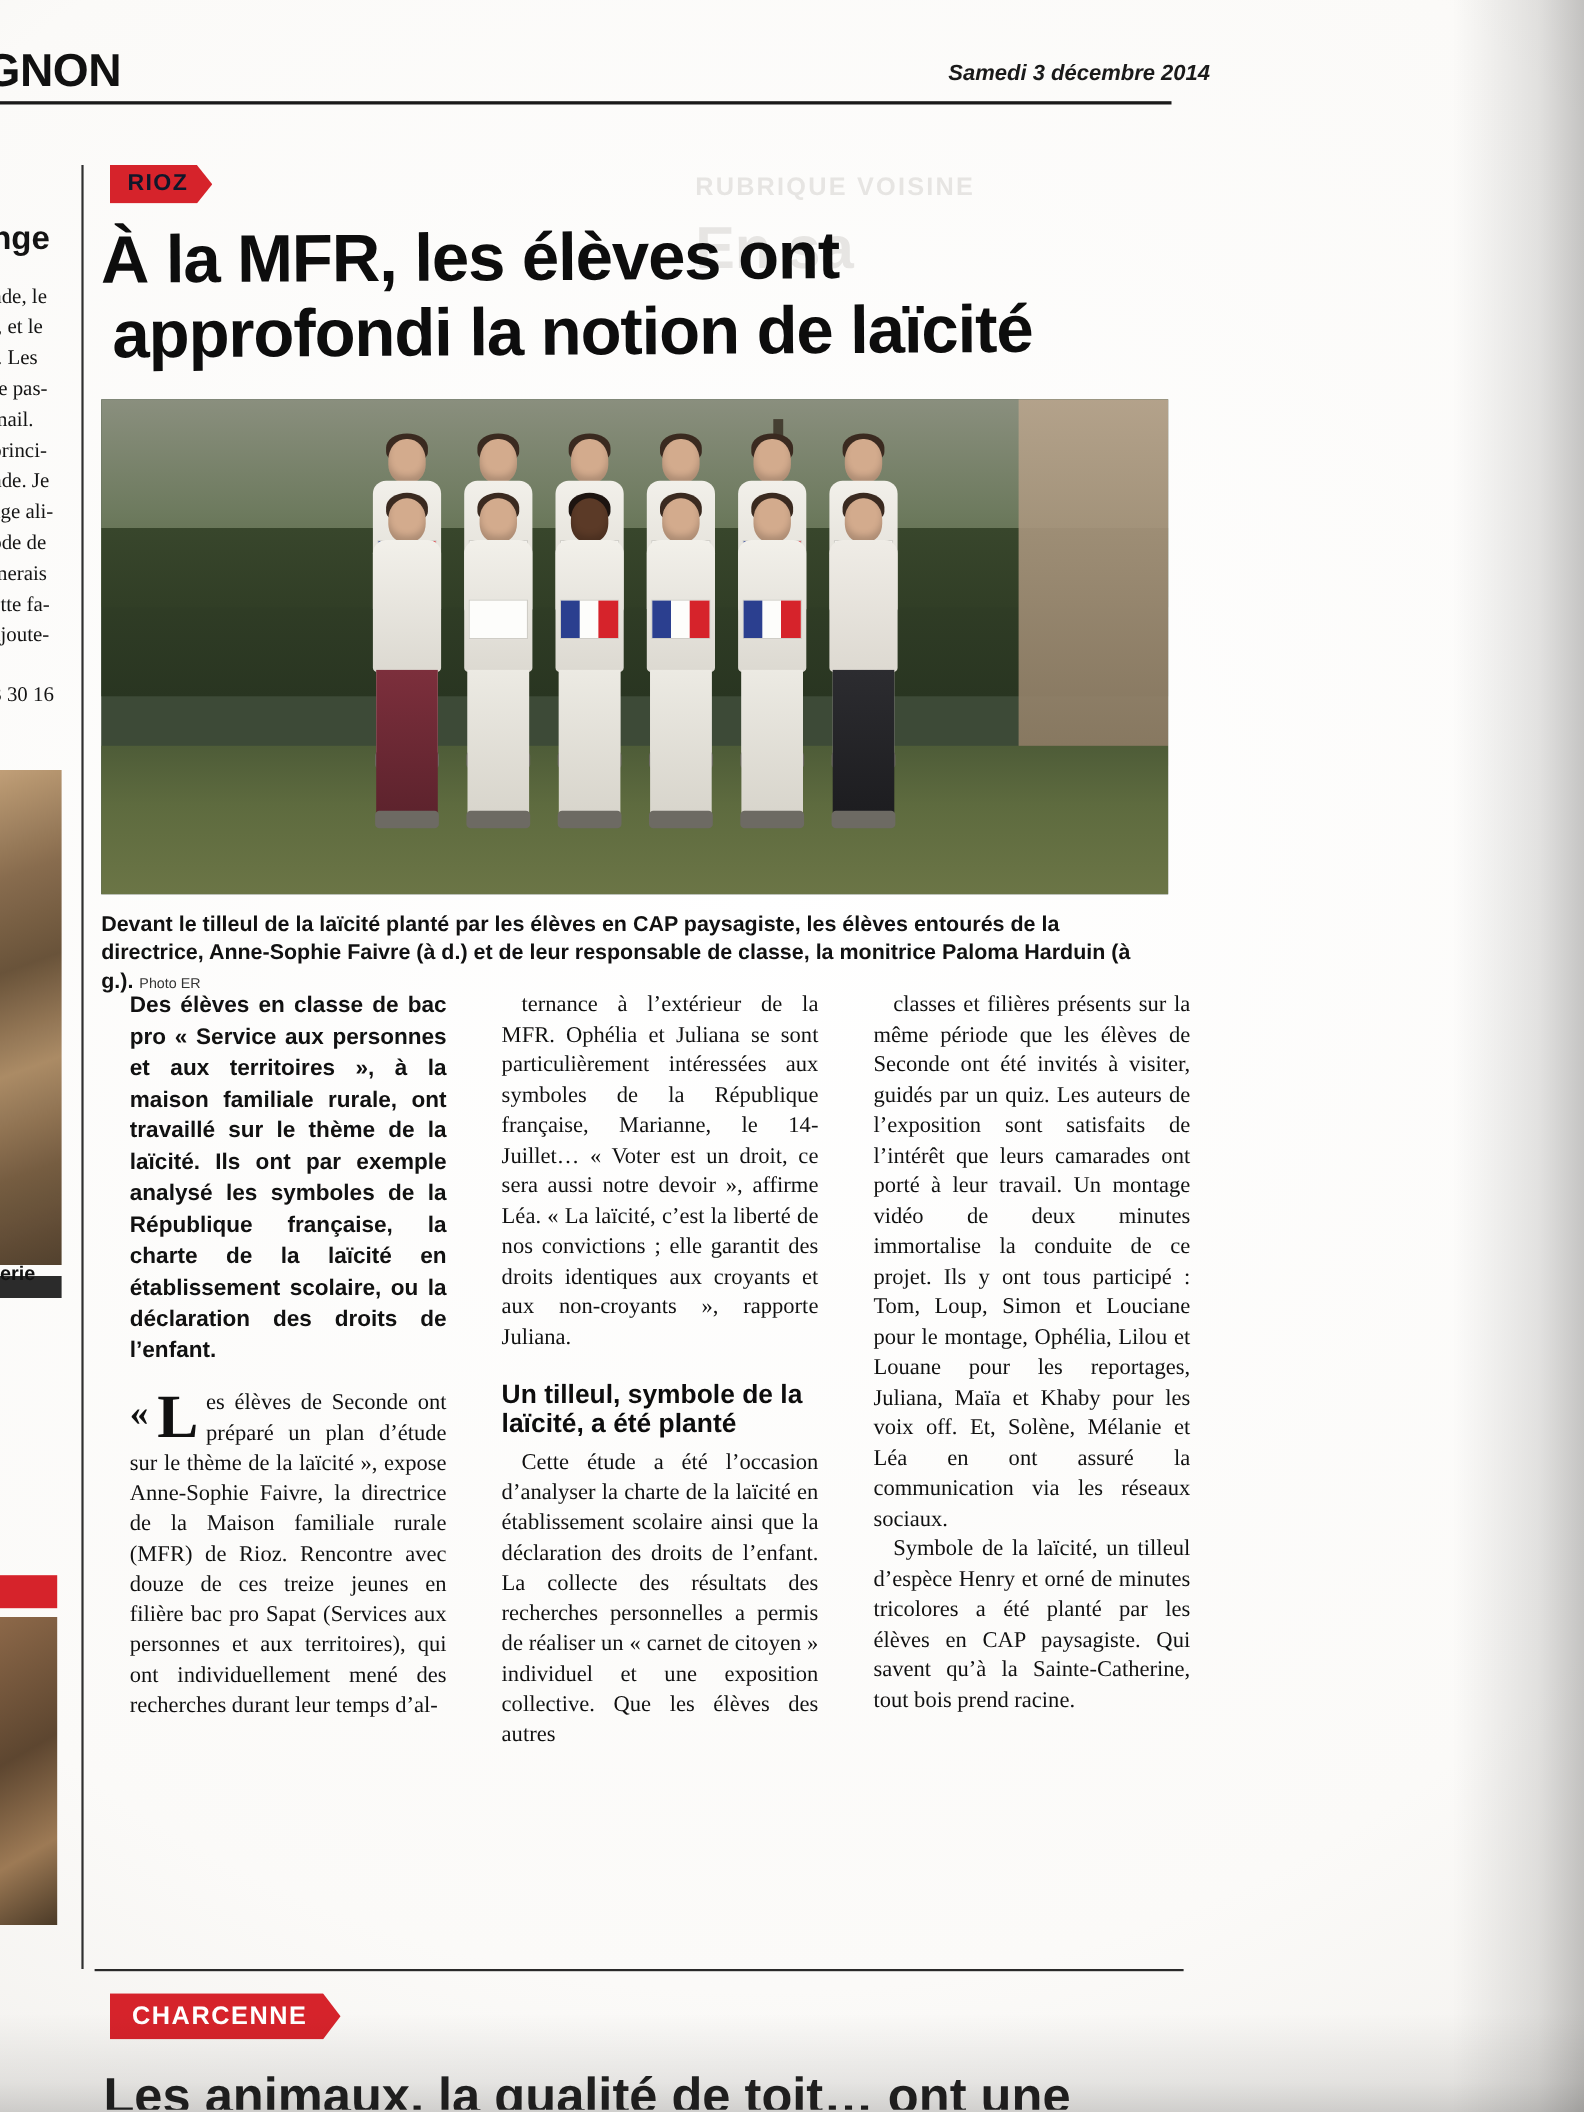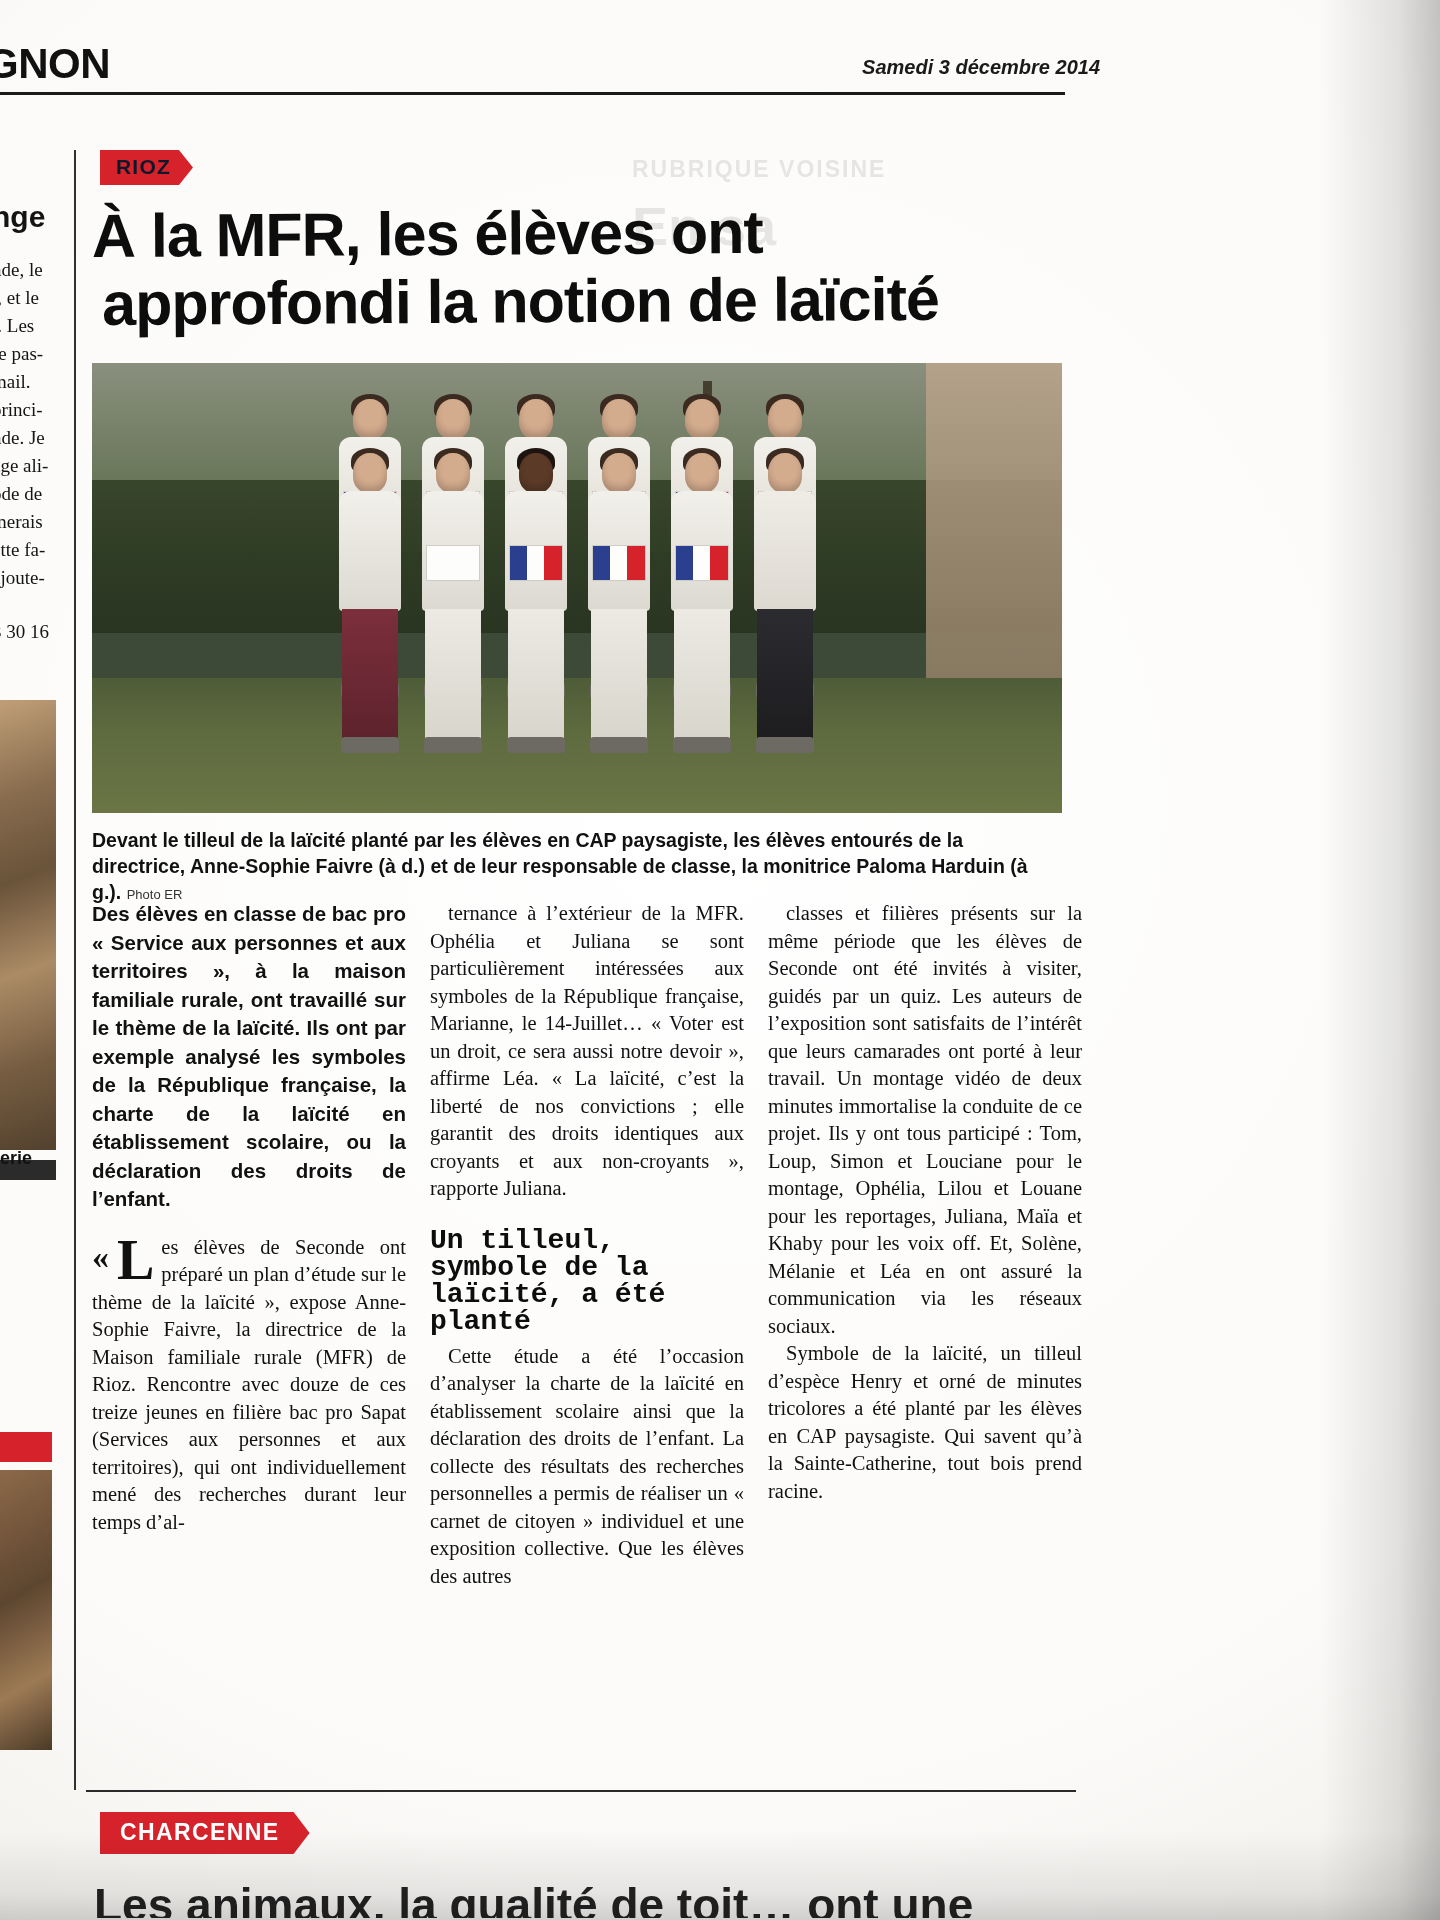--- a/index.html
+++ b/index.html
@@ -291,21 +291,21 @@
 
   
   .body-cols {
     position: absolute;
     left: 92px;
     top: 900px;
     width: 990px;
     display: flex;
     gap: 24px;
   }
-  .col { width: 314px; }
+  .col { width: 314px; margin-left: 26px; }
   .col p {
     margin: 0 0 0 0;
     font-family: "Liberation Serif", serif;
     font-size: 20.5px;
     line-height: 27.5px;
     text-align: justify;
     text-indent: 18px;
     color: #111;
   }
   .col p + p { margin-top: 0; }
@@ -331,23 +331,23 @@
   }
   .dropcap {
     float: left;
     font-family: "Liberation Serif", serif;
     font-weight: 700;
     font-size: 56px;
     line-height: 44px;
     padding: 4px 7px 0 0;
   }
   .subhead {
-    font-family: Liberation Mono, monospace;
-    font-weight: 700;
-    font-size: 28px;
+    font-family: Liberation Sans, sans-serif;
+    font-weight: 700;
+    font-size: 24px;
     line-height: 27px;
     margin: 24px 0 8px 0;
     color: #0d0d0d;
   }
 
   
   .bottom-tag {
     position: absolute;
     left: 100px;
     top: 1812px;

